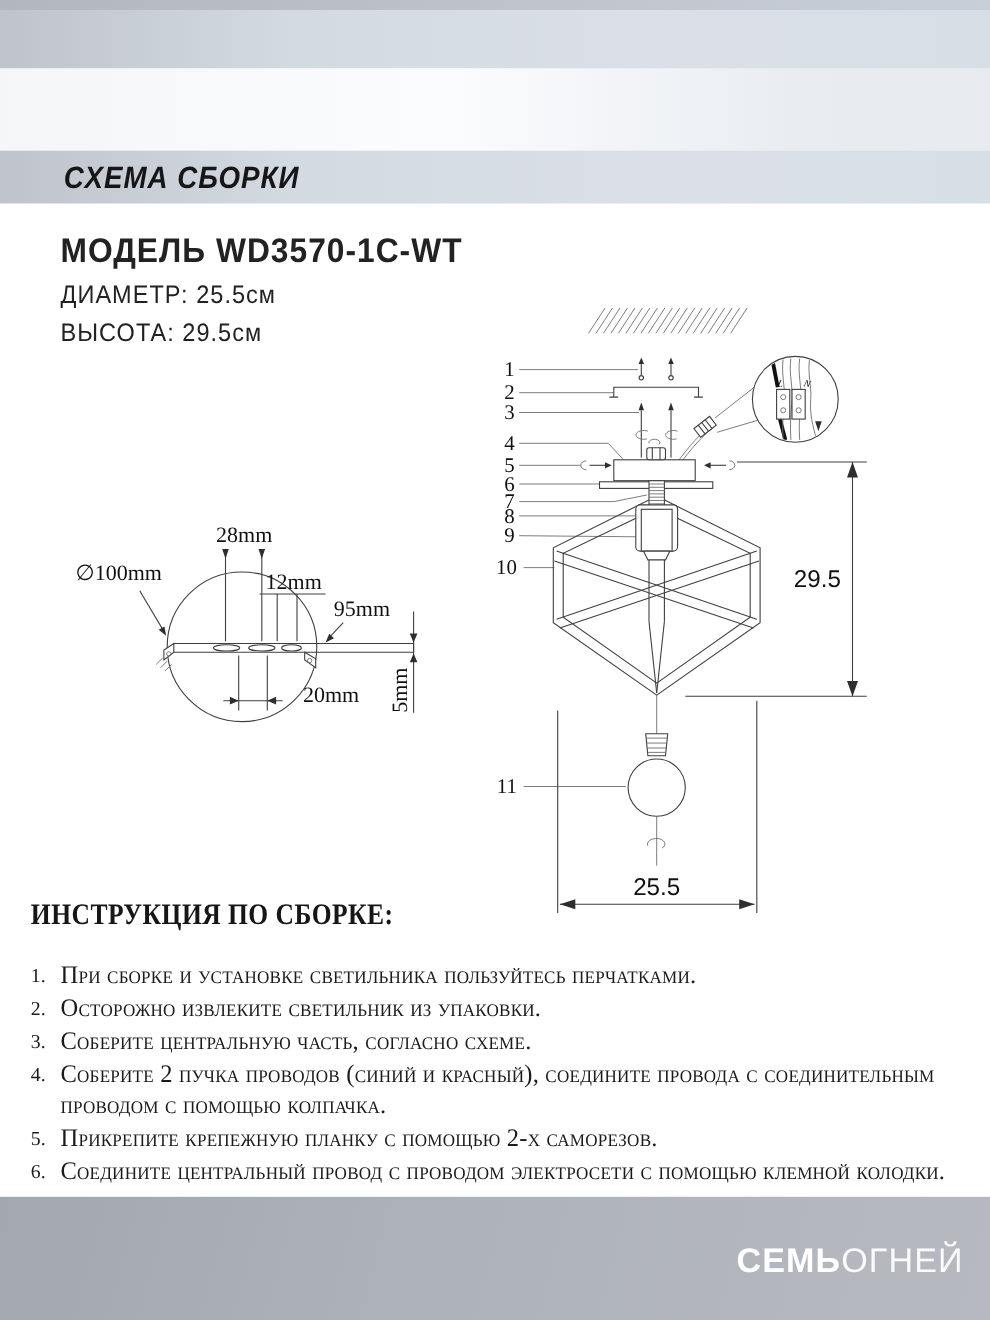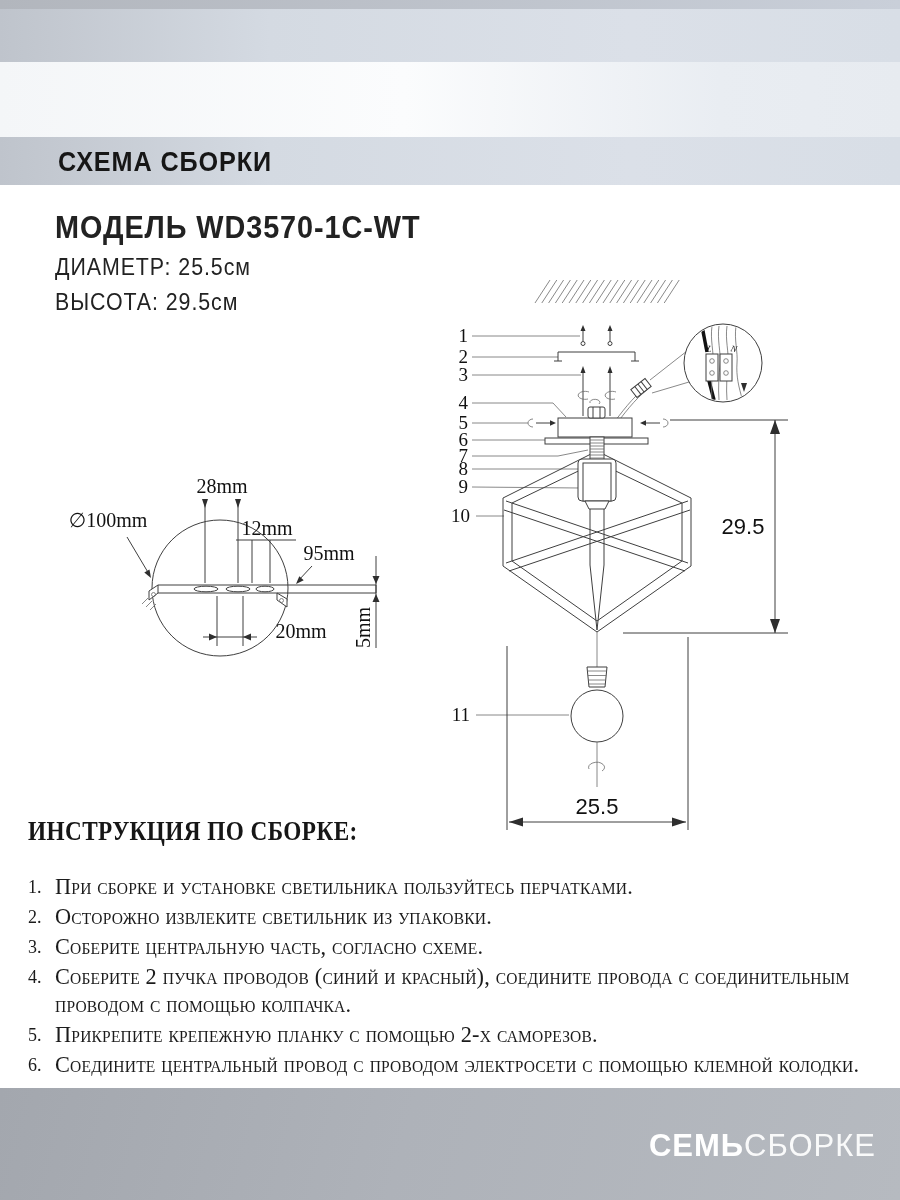--- a/index.html
+++ b/index.html
@@ -1,21 +1,21 @@
 <!DOCTYPE html>
 <html><head>
 <meta charset="utf-8">
 <style>
   html,body{margin:0;padding:0;}
   .page{position:relative;width:900px;height:1200px;background:#ffffff;overflow:hidden;
         font-family:"Liberation Sans",sans-serif;color:#1d1d1d;}
 
   
   .header{position:absolute;left:0;top:0;width:900px;height:185px;
-          background:linear-gradient(90deg,#bfc4cc 0%,#d4dae2 30%,#dbe0e8 70%,#d8dee6 100%);}
+          background:linear-gradient(90deg,#bfc4cc 0%,#d4dae2 30%,#dbe0e8 70%,#d8dee6 100%);font-style:italic;}
   .header-topline{position:absolute;left:0;top:0;width:900px;height:9px;
           background:linear-gradient(90deg,#b2b6bd,#c9cfd9);}
   .title-strip{position:absolute;left:0;top:62px;width:900px;height:75px;
           background:linear-gradient(90deg,#f4f6f8 0%,#fbfcfd 45%,#e9edf2 80%,#e7ebf0 100%);}
   .page-title{position:absolute;left:58px;top:84px;font-size:28px;font-weight:bold;
           letter-spacing:1px;color:#161616;transform:scaleX(0.9);transform-origin:left;}
 
   
   .product{position:absolute;left:55px;top:210px;transform:scaleX(0.93);transform-origin:left;}
   .product .model{font-size:31px;font-weight:600;letter-spacing:1px;color:#222;}
@@ -332,17 +332,17 @@
       </li>
       <li>
         <span class="num">6.</span>
         <span class="txt"><span>Соедините центральный провод с проводом электросети с помощью клемной колодки.</span></span>
       </li>
     </ul>
   </div>
 
   <div class="footer">
     <div class="brand">
-      <span class="bold">СЕМЬ</span><span class="light">СБОРКЕ</span>
+      <span class="bold">СЕМЬ</span><span class="light">ОГНЕЙ</span>
     </div>
   </div>
 
 </div>
 
 </body></html>

